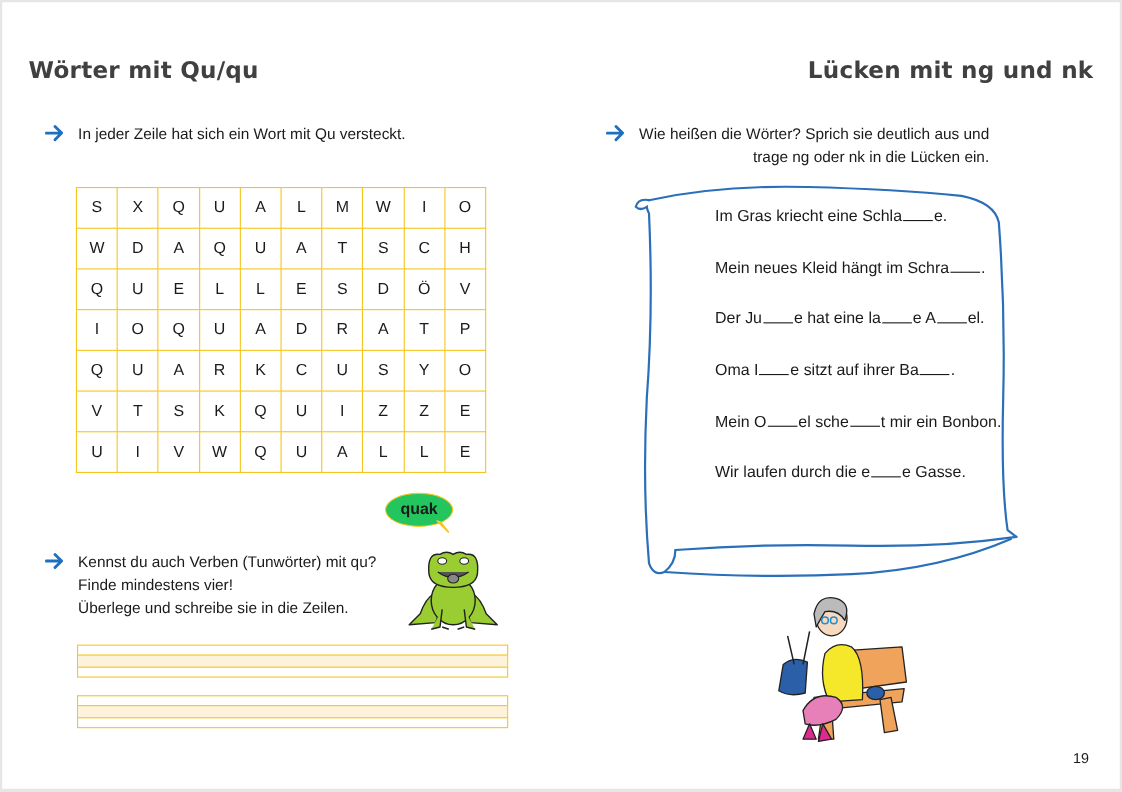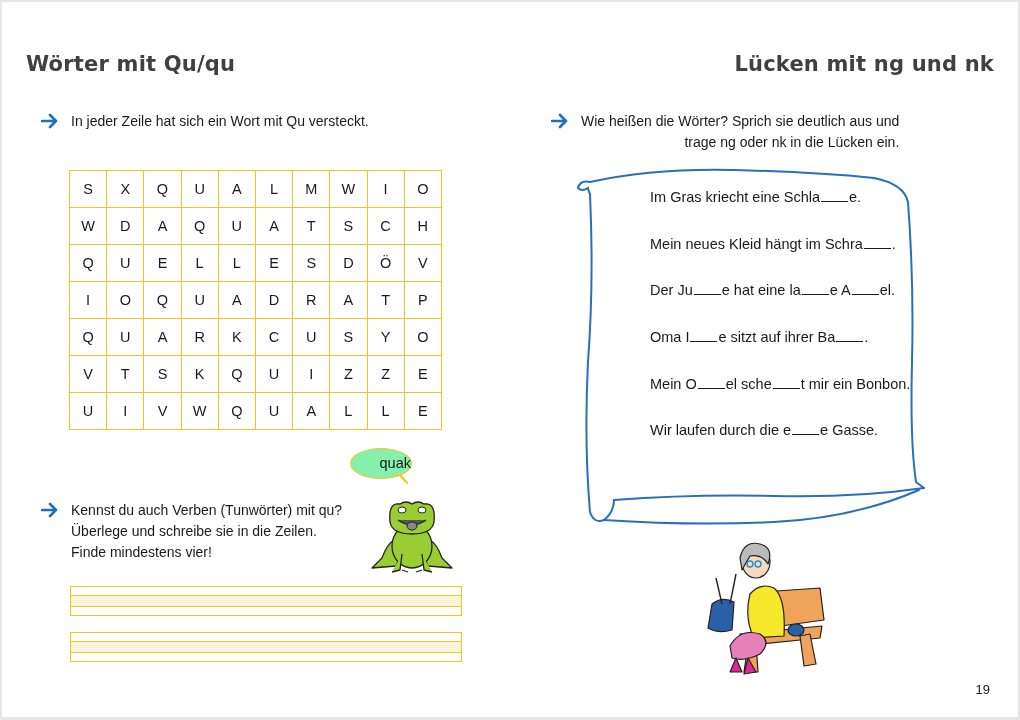--- a/index.html
+++ b/index.html
@@ -7,21 +7,21 @@
   body { position: relative; font-family: "Liberation Sans", sans-serif; color: #1a1a1a; }
   .frame { position: absolute; left: 0; top: 0; width: 1020px; height: 720px; border: 2px solid #e6e6e6; border-bottom-width: 3px; pointer-events: none; }
   .title { position: absolute; top: 52px; font-family: "DejaVu Sans", sans-serif; font-weight: bold; font-size: 21px; color: #404040; letter-spacing: 0.2px; }
   .title.left { left: 26px; }
   .title.right { right: 26px; }
   .instr { position: absolute; font-size: 14px; line-height: 21px; color: #1a1a1a; }
   .instr .arrow { position: absolute; left: -30px; top: 2px; width: 18px; height: 16px; }
   .instr .line { display: block; white-space: nowrap; }
   .grid { position: absolute; left: 69px; top: 170px; border-collapse: collapse; }
   .grid td { width: 37.2px; height: 37px; border: 1.6px solid #f6c51e; text-align: center; vertical-align: middle; font-size: 14.5px; color: #1a1a1a; }
-  .bubble { position: absolute; left: 350px; top: 448px; width: 62px; height: 31px; border: 1.5px solid #f6c51e; border-radius: 50%; text-align: right; line-height: 28px; font-size: 14.5px; background: #86efac; }
+  .bubble { position: absolute; left: 350px; top: 448px; width: 62px; height: 31px; border: 1.5px solid #f6c51e; border-radius: 50%; text-align: center; line-height: 28px; font-size: 14.5px; background: #22c55e; font-weight: bold; }
   .bubble-tail { position: absolute; left: 396px; top: 472px; width: 14px; height: 14px; }
   .frog { position: absolute; left: 362px; top: 494px; width: 100px; height: 80px; }
   .writing-lines { position: absolute; left: 70px; width: 392px; height: 30px; border: 1.5px solid #f6c51e; }
   .writing-lines .mid { position: absolute; left: 0; right: 0; top: 8px; height: 12px; background: #fdf3dc; border-top: 1.5px solid #f6c51e; border-bottom: 1.5px solid #f6c51e; }
   .scroll { position: absolute; left: 574px; top: 162px; width: 352px; height: 368px; }
   .sentences { position: absolute; left: 650px; top: 186px; }
   .sentence { height: 46.7px; font-size: 14.5px; line-height: 22px; white-space: nowrap; }
   .gap { display: inline-block; width: 27px; border-bottom: 1.3px solid #1a1a1a; height: 14px; vertical-align: baseline; margin: 0 1px; }
   .grandma { position: absolute; left: 700px; top: 538px; width: 130px; height: 140px; }
   .pageno { position: absolute; top: 682px; font-size: 13px; color: #1a1a1a; }
@@ -149,22 +149,22 @@
   <ellipse cx="60" cy="16" rx="4" ry="3" fill="#fff" stroke="#222"></ellipse>
   <path d="M36 26 Q50 36 64 26" stroke="#222" stroke-width="1.3" fill="#555"></path>
   <ellipse cx="50" cy="32" rx="5" ry="4" fill="#888" stroke="#222" stroke-width="1"></ellipse>
 </svg>
 
 <div class="instr" style="left:71px; top:500px;">
   <svg class="arrow" viewBox="0 0 18 16">
       <path d="M1 8 H15 M9 2 L15 8 L9 14" stroke="#1f6fbf" stroke-width="2.6" fill="none" stroke-linecap="round" stroke-linejoin="round"></path>
     </svg>
   <span class="line">Kennst du auch Verben (Tunwörter) mit qu?</span>
+  <span class="line">Finde mindestens vier!</span>
   <span class="line">Überlege und schreibe sie in die Zeilen.</span>
-  <span class="line">Finde mindestens vier!</span>
 </div>
 
 <div class="writing-lines" style="top:586px;">
     <div class="mid"></div>
   </div>
 <div class="writing-lines" style="top:632px;">
     <div class="mid"></div>
   </div>
 
 <div class="pageno left">18</div>

